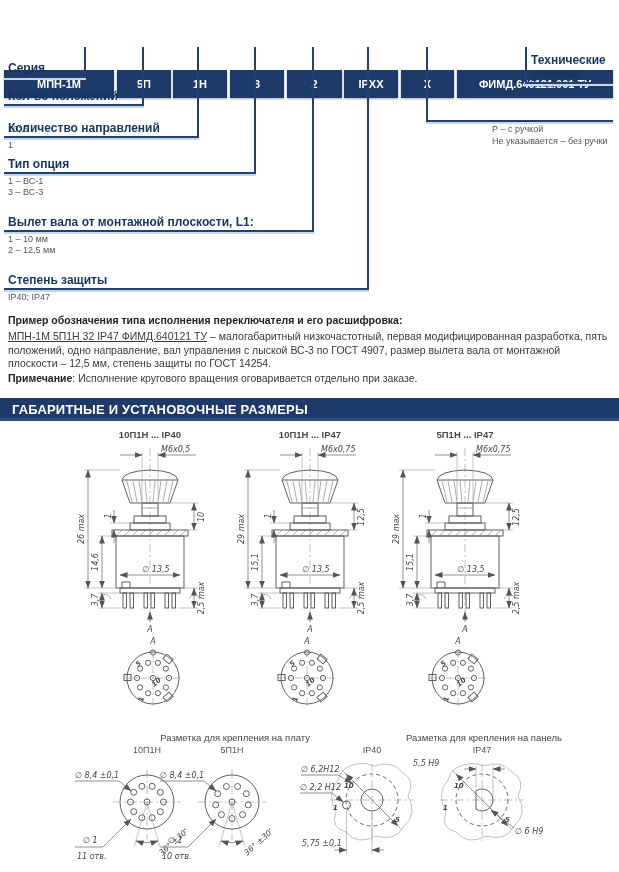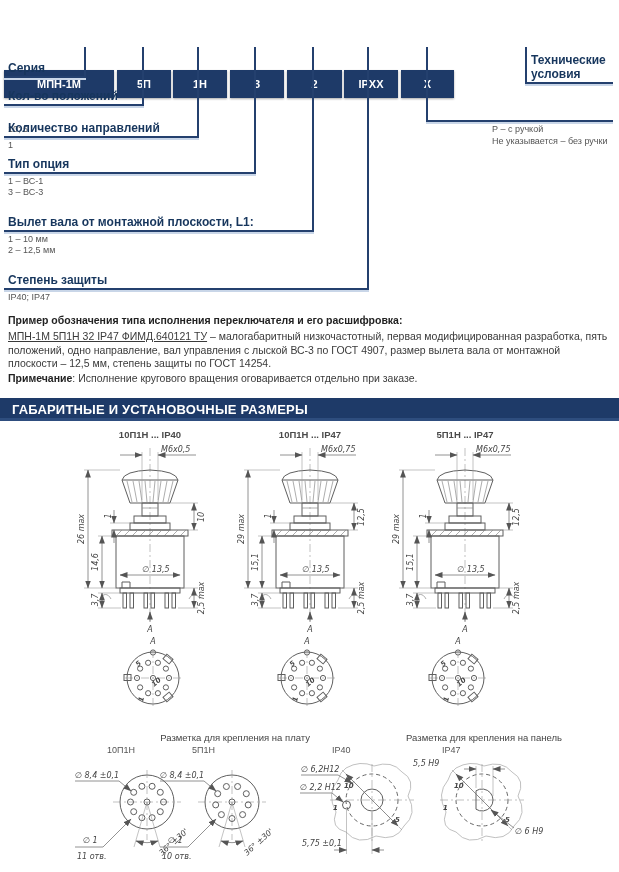--- a/index.html
+++ b/index.html
@@ -19,21 +19,21 @@
   .ex-p{position:absolute;left:8px;top:330px;width:602px;font-size:10.5px;line-height:13.5px;color:#3a3a3a;}
   .ex-p .code{text-decoration:underline;}
   .ex-n{position:absolute;left:8px;top:372px;width:602px;font-size:10.5px;color:#3a3a3a;}
   .ex-n b{color:#222;}
   .banner{position:absolute;top:398px;left:0;width:619px;height:23px;background:#1e3a68;
           border-bottom:3px solid #2e4d7e;color:#fff;font-size:13px;font-weight:bold;
           line-height:23px;padding-left:12px;box-sizing:border-box;letter-spacing:.2px;}
   .figtitle{position:absolute;top:429px;width:160px;text-align:center;
             font-size:9.5px;font-weight:bold;color:#4a4a4a;}
   .mheading{position:absolute;top:732px;width:250px;text-align:right;font-size:9.5px;color:#444;}
-  .ptitle{position:absolute;top:745px;width:80px;text-align:left;font-size:9px;color:#555;}
+  .ptitle{position:absolute;top:745px;width:80px;text-align:center;font-size:9px;color:#555;}
   svg{position:absolute;overflow:visible;}
   .dw{stroke:#5f5f5f;stroke-width:1;fill:none;}
   .dwl{stroke:#8a8a8a;stroke-width:.7;fill:none;}
   .dim{stroke:#777;stroke-width:.8;fill:none;}
   .ext{stroke:#9a9a9a;stroke-width:.6;fill:none;}
   .cl{stroke:#999;stroke-width:.6;fill:none;stroke-dasharray:8 3 2 3;}
   .dsh{stroke:#666;stroke-width:1;fill:none;stroke-dasharray:4 3;}
   .blob{stroke:#b0b0b0;stroke-width:.8;fill:none;}
   text.dt{font:italic 8px "DejaVu Sans",sans-serif;fill:#444;stroke:none;}
   text.dt2{font:italic bold 7px "DejaVu Sans",sans-serif;fill:#444;stroke:none;}
@@ -55,20 +55,21 @@
   </svg>
 
 
   <div class="codebox" style="left:4px;width:110px">МПН-1М</div>
   <div class="codebox" style="left:117px;width:54px">5П</div>
   <div class="codebox" style="left:173px;width:54px">1Н</div>
   <div class="codebox" style="left:230px;width:54px">3</div>
   <div class="codebox" style="left:287px;width:55px">2</div>
   <div class="codebox" style="left:344px;width:54px">IPXX</div>
   <div class="codebox" style="left:401px;width:53px">X</div>
+  <div class="codebox" style="left:457px;width:156px">ФИМД.640121.001 ТУ</div>
 
   <div class="vline" style="left:84px;top:47px;height:31px"></div>
   <div class="vline" style="left:142px;top:47px;height:59px"></div>
   <div class="vline" style="left:197px;top:47px;height:91px"></div>
   <div class="vline" style="left:254px;top:47px;height:127px"></div>
   <div class="vline" style="left:312px;top:47px;height:185px"></div>
   <div class="vline" style="left:367px;top:47px;height:243px"></div>
   <div class="vline" style="left:426px;top:47px;height:75px"></div>
   <div class="vline" style="left:525px;top:47px;height:37px"></div>
 

